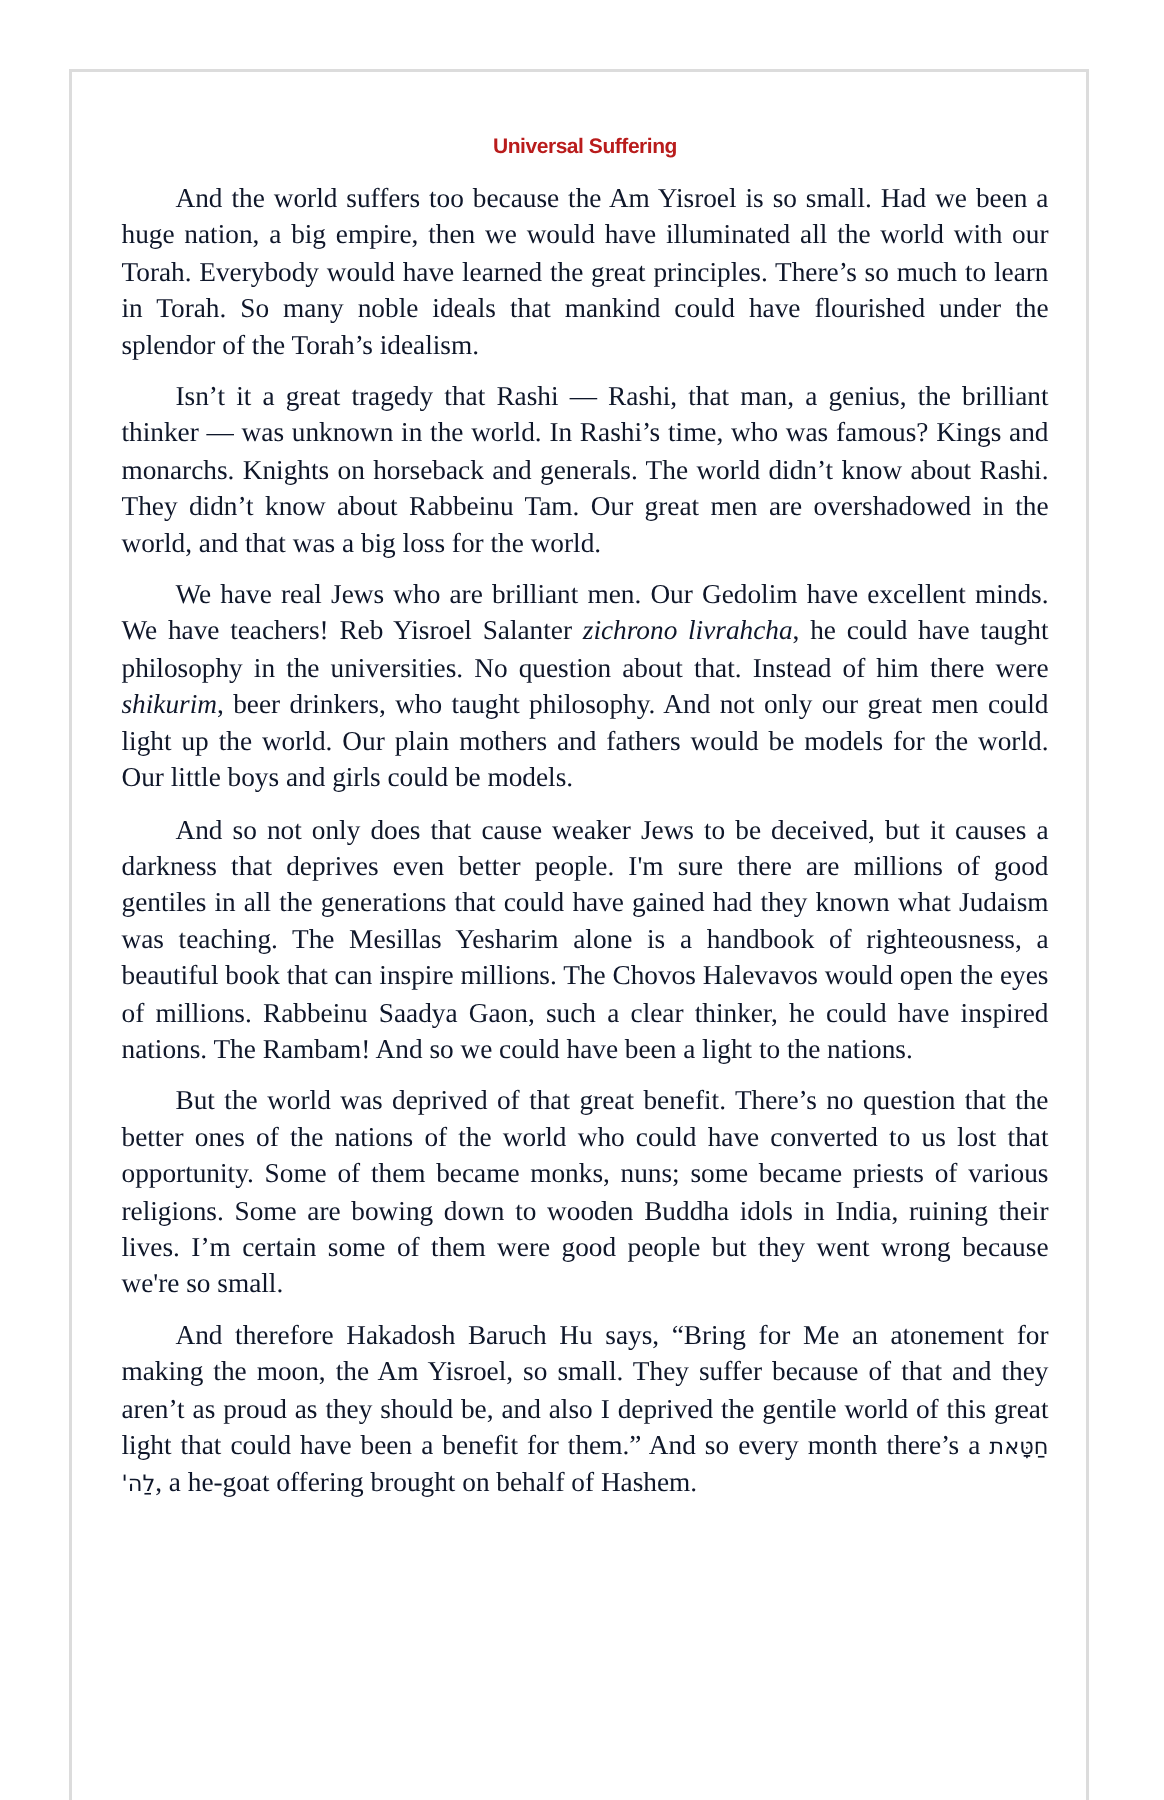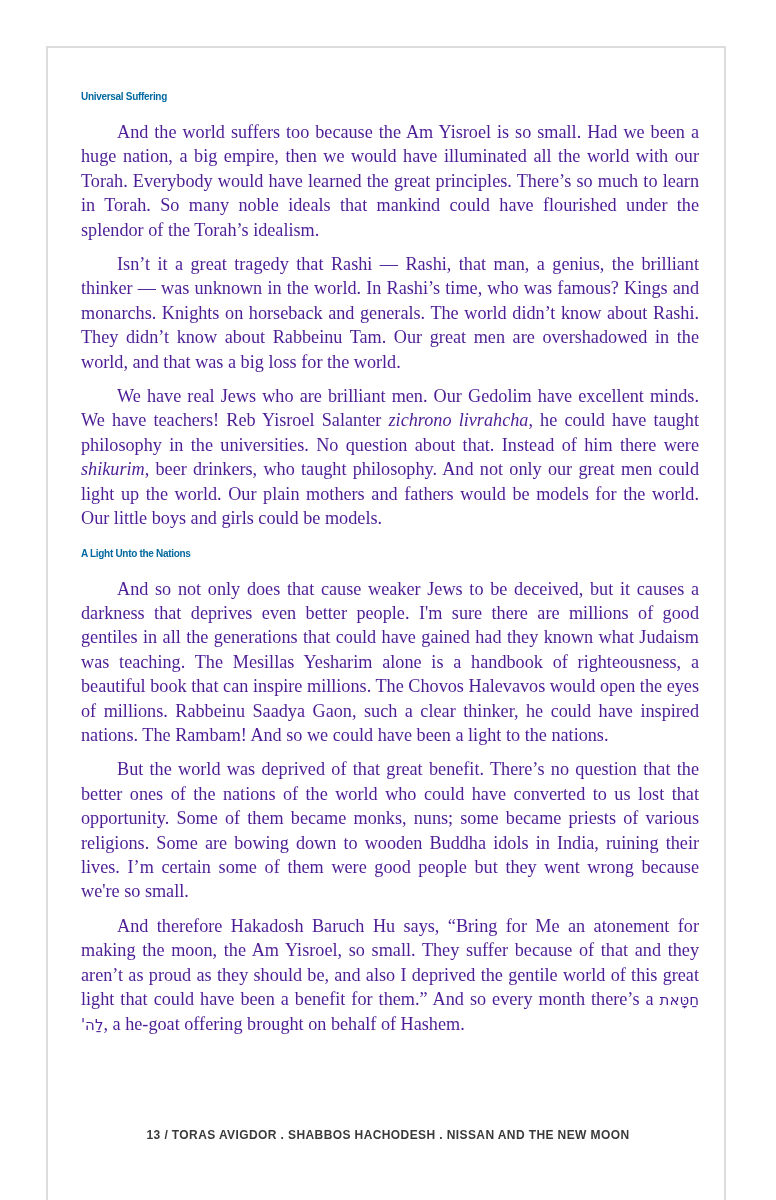--- a/index.html
+++ b/index.html
@@ -26,31 +26,32 @@
   }
   .content {
     position: absolute;
     left: 33px;
     top: 36px;
     width: 618px;
   }
   .heading {
     font-family: "Liberation Sans", "DejaVu Sans", sans-serif;
     font-weight: bold;
-    font-size: 10px;
+    font-size: 14px;
     letter-spacing: -0.3px;
-    color: #0369a1;
+    text-align: center;
+    color: #b91c1c;
     margin: 0 0 10px 0;
     line-height: 26px;
   }
   .para {
     font-family: "Liberation Serif", "DejaVu Serif", serif;
     font-size: 18.2px;
     line-height: 24.4px;
-    color: #4c1d95;
+    color: #0f172a;
     text-align: justify;
     text-indent: 36px;
     margin: 0 0 10px 0;
     hyphens: none;
   }
   .para em {
   }
   .hebrew {
     font-family: "DejaVu Sans", sans-serif;
     font-size: 15px;
@@ -80,24 +81,22 @@
   <div class="content">
 
     <h2 class="heading">Universal Suffering</h2>
 
     <p class="para"><span>And the world suffers too because the Am Yisroel is so small. Had we been a huge nation, a big empire, then we would have illuminated all the world with our Torah. Everybody would have learned the great principles. There’s so much to learn in Torah. So many noble ideals that mankind could have flourished under the splendor of the Torah’s idealism.</span></p>
 
     <p class="para"><span>Isn’t it a great tragedy that Rashi — Rashi, that man, a genius, the brilliant thinker — was unknown in the world. In Rashi’s time, who was famous? Kings and monarchs. Knights on horseback and generals. The world didn’t know about Rashi. They didn’t know about Rabbeinu Tam. Our great men are overshadowed in the world, and that was a big loss for the world.</span></p>
 
     <p class="para"><span>We have real Jews who are brilliant men. Our Gedolim have excellent minds. We have teachers! Reb Yisroel Salanter </span><em>zichrono livrahcha</em><span>, he could have taught philosophy in the universities. No question about that. Instead of him there were </span><em>shikurim</em><span>, beer drinkers, who taught philosophy. And not only our great men could light up the world. Our plain mothers and fathers would be models for the world. Our little boys and girls could be models.</span></p>
 
-    <h2 class="heading second">A Light Unto the Nations</h2>
 
     <p class="para"><span>And so not only does that cause weaker Jews to be deceived, but it causes a darkness that deprives even better people. I'm sure there are millions of good gentiles in all the generations that could have gained had they known what Judaism was teaching. The Mesillas Yesharim alone is a handbook of righteousness, a beautiful book that can inspire millions. The Chovos Halevavos would open the eyes of millions. Rabbeinu Saadya Gaon, such a clear thinker, he could have inspired nations. The Rambam! And so we could have been a light to the nations.</span></p>
 
     <p class="para"><span>But the world was deprived of that great benefit. There’s no question that the better ones of the nations of the world who could have converted to us lost that opportunity. Some of them became monks, nuns; some became priests of various religions. Some are bowing down to wooden Buddha idols in India, ruining their lives. I’m certain some of them were good people but they went wrong because we're so small.</span></p>
 
     <p class="para"><span>And therefore Hakadosh Baruch Hu says, “Bring for Me an atonement for making the moon, the Am Yisroel, so small. They suffer because of that and they aren’t as proud as they should be, and also I deprived the gentile world of this great light that could have been a benefit for them.” And so every month there’s a </span><span class="hebrew">חַטָּאת לַה'</span><span>, a he-goat offering brought on behalf of Hashem.</span></p>
 
   </div>
 
-  <div class="footer">13 / TORAS AVIGDOR . SHABBOS HACHODESH . NISSAN AND THE NEW MOON</div>
 </div>
 
 </body></html>

